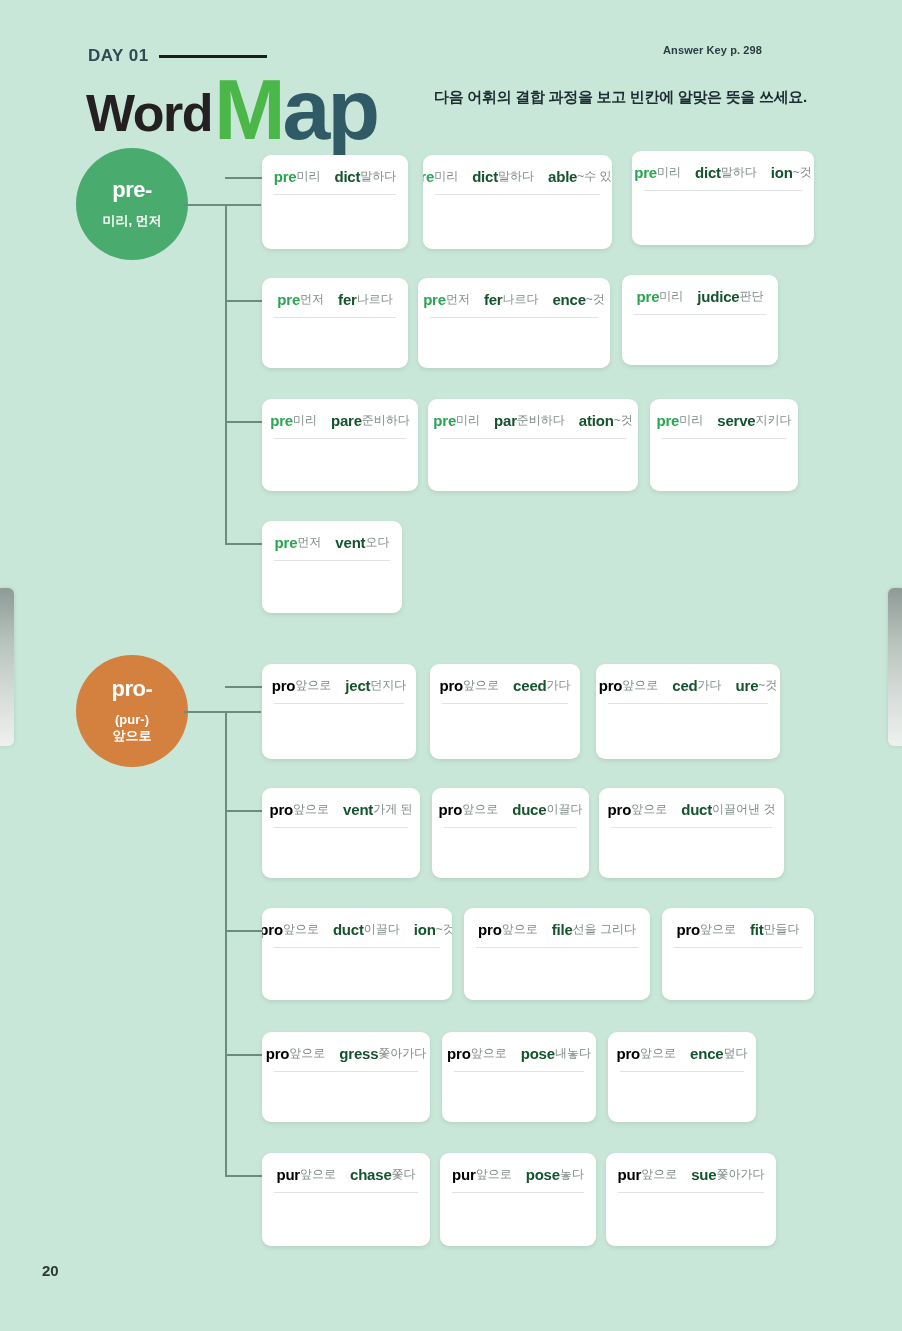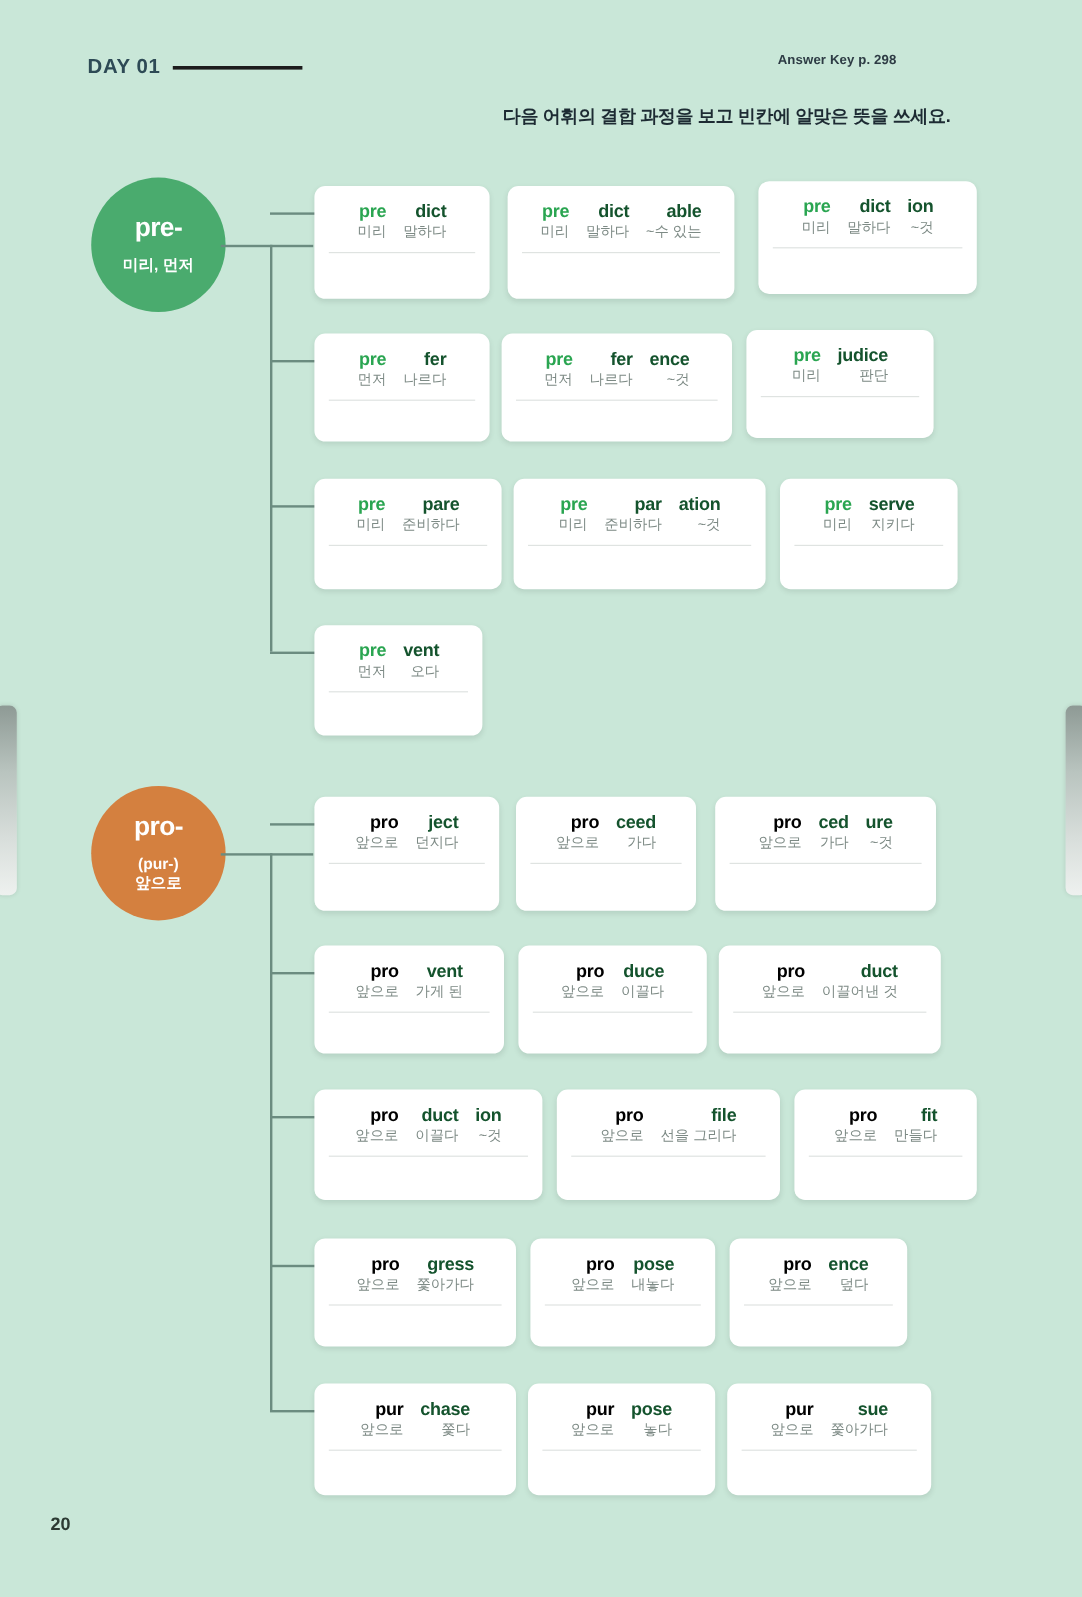--- a/index.html
+++ b/index.html
@@ -38,21 +38,21 @@
     width: 18px;
     height: 158px;
     border-radius: 6px;
     background: linear-gradient(180deg, #8e9a95 0%, #b9c4bf 35%, #d8dedb 70%, #eef1ef 100%);
     box-shadow: 0 0 4px rgba(0,0,0,0.12);
   }
 
   
   .header {
     position: absolute;
-    left: 1px; top: 0; width: 834px; height: 140px;
+    left: 16px; top: 0; width: 834px; height: 140px;
   }
   .day-row {
     position: absolute;
     left: 72px; top: 46px;
     display: flex;
     align-items: center;
     gap: 10px;
   }
   .day-label {
     font-size: 17px;
@@ -167,22 +167,22 @@
     padding: 13px 16px 5px 16px;
   }
   .morph-row {
     display: flex;
     align-items: baseline;
     justify-content: center;
     gap: 0px;
   }
   .morph-col {
     display: flex;
-    flex-direction: column;
-    align-items: flex-end;
+    flex-direction: row;
+    align-items: flex-start;
     padding: 0 7px;
   }
   .morph-en {
     font-size: 15px;
     font-weight: bold;
     line-height: 1.15;
     white-space: nowrap;
     letter-spacing: -0.2px;
   }
   .morph-en.pfx-green { color: #2aa551; }
@@ -218,20 +218,24 @@
 <div class="page">
 
   <div class="edge-left"></div>
   <div class="edge-right"></div>
 
   <div class="header">
     <div class="day-row">
       <span class="day-label">DAY 01</span>
       <span class="day-rule"></span>
     </div>
+    <div class="title-wrap">
+      <span class="title-word">Word</span>
+      <span class="title-map"><span class="title-m">M</span><span class="title-ap">ap</span></span>
+    </div>
     <div class="answer-key">Answer Key  p. 298</div>
     <div class="instruction">다음 어휘의 결합 과정을 보고 빈칸에 알맞은 뜻을 쓰세요.</div>
   </div>
 
   <div id="tree-root">
       <div class="circle circle-pre">
         <div class="circle-main">pre-</div>
         <div class="circle-sub">미리, 먼저</div>
       </div>
       <div class="line hline" style="left: 184px; top: 204px; width: 77px;"></div>

